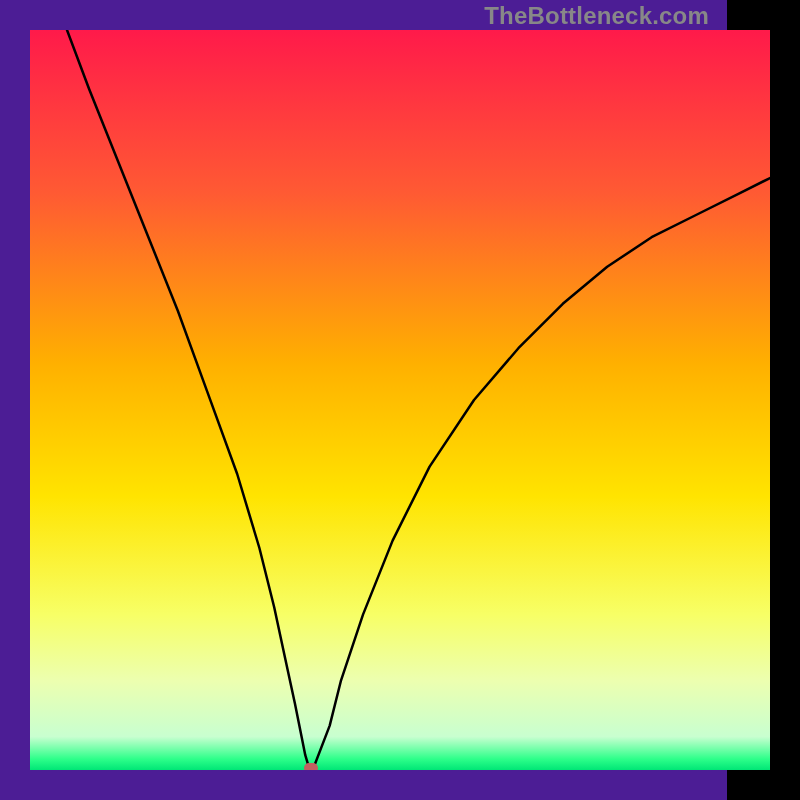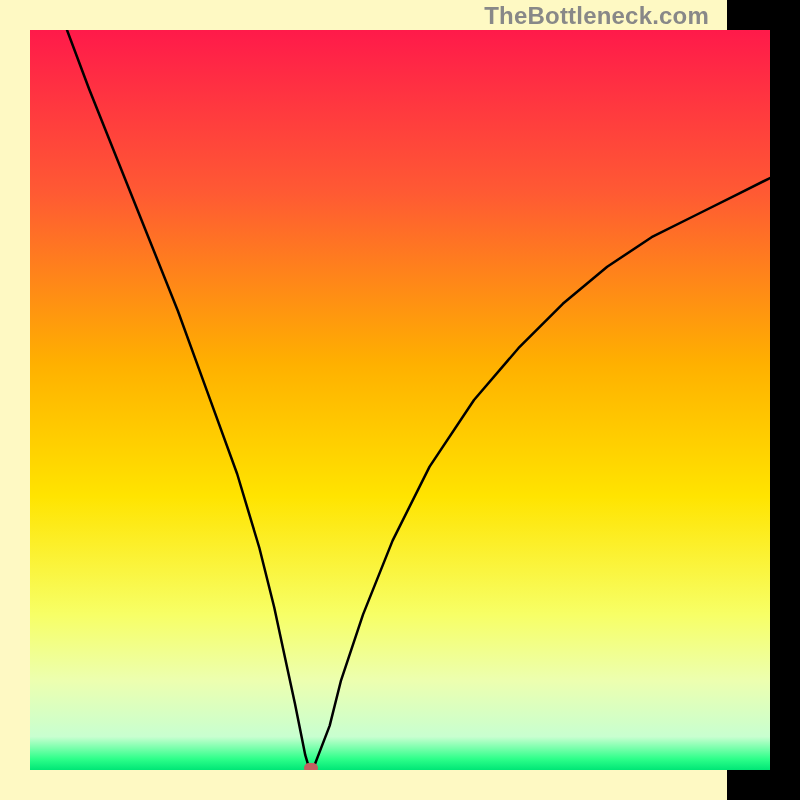--- a/index.html
+++ b/index.html
@@ -7,21 +7,21 @@
     padding: 0;
     width: 800px;
     height: 800px;
     background: #000;
     overflow: hidden;
   }
   .frame {
     position: relative;
     width: 727px;
     height: 800px;
-    background: #fef9c3;
+    background: #4c1d95;
   }
   .watermark {
     position: absolute;
     top: 2px;
     right: 18px;
     font-family: Arial, Helvetica, sans-serif;
     font-size: 24px;
     font-weight: 600;
     color: #888888;
     letter-spacing: 0.2px;

